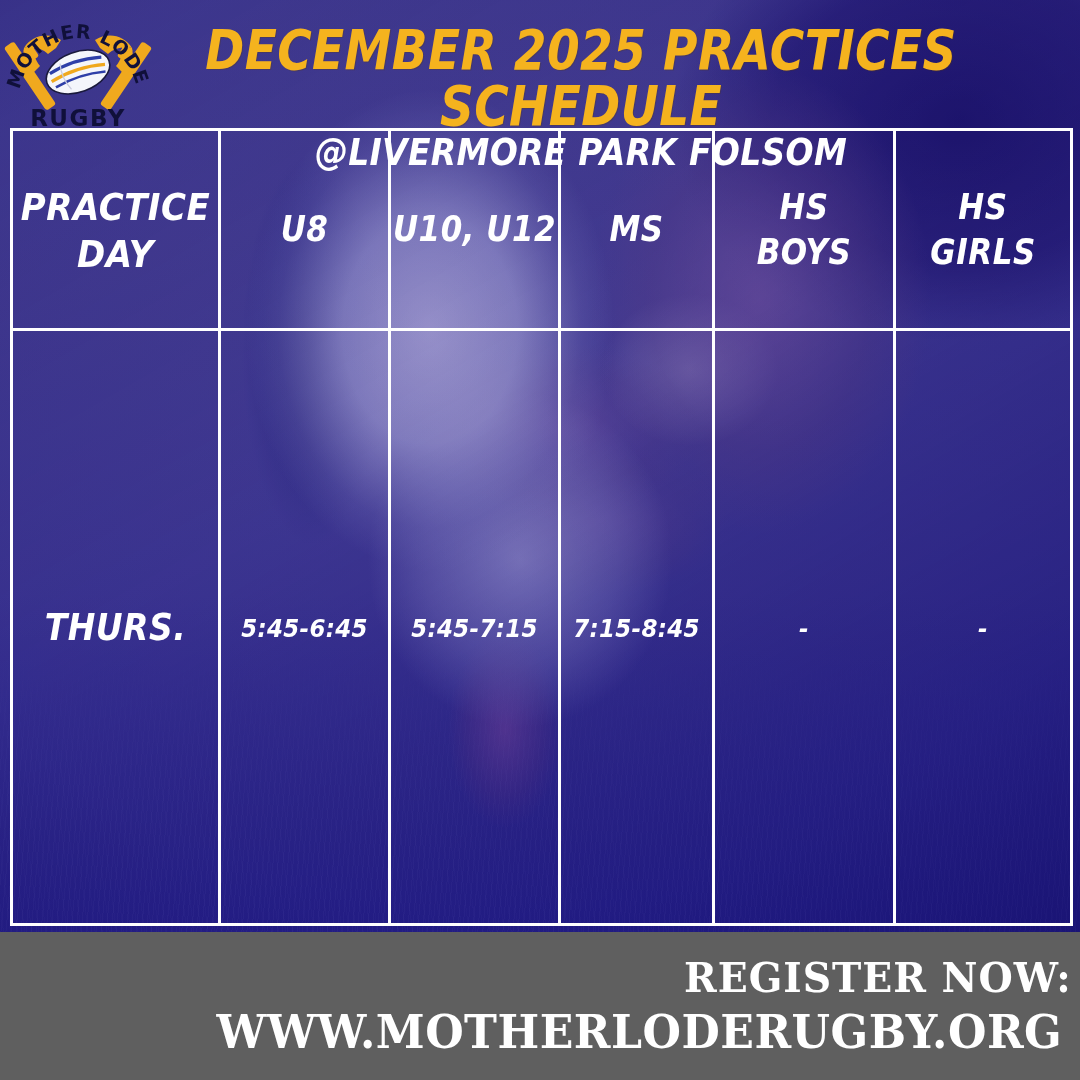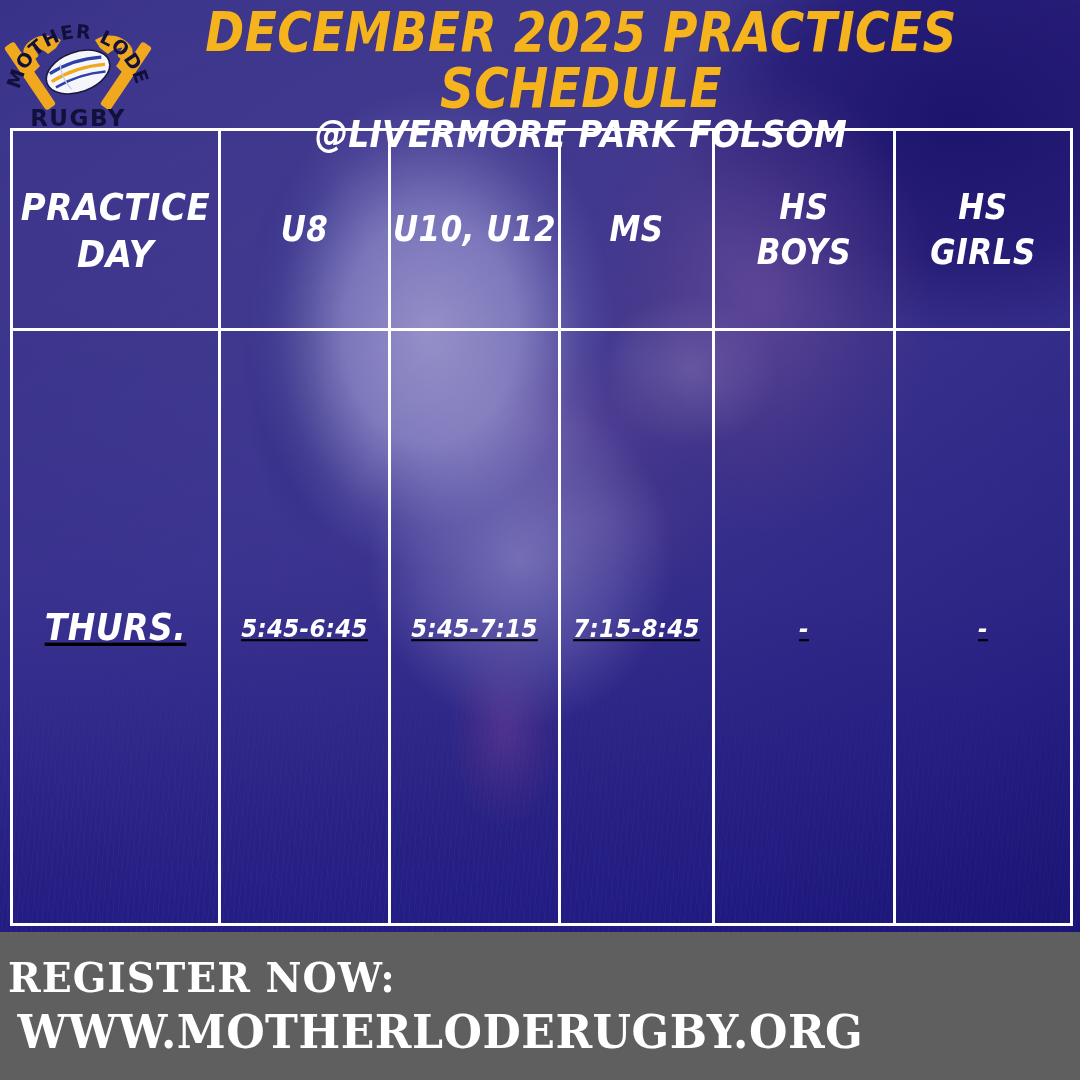--- a/index.html
+++ b/index.html
@@ -90,21 +90,21 @@
     height: 128px;
     flex: none;
     position: relative;
     margin-left: 4px;
     margin-top: 2px;
   }
   .logo svg { display: block; }
 
   .header-text {
     flex: 1;
-    padding-top: 4px;
+    padding-top: 22px;
     text-align: center;
     padding-right: 70px;
   }
 
   .title {
     font-family: "DejaVu Sans", sans-serif;
     font-weight: 700;
     font-style: italic;
     font-size: 47px;
     letter-spacing: 0.4px;
@@ -160,21 +160,21 @@
   col.c-u8     { width: 170px; }
   col.c-u1012  { width: 170px; }
   col.c-ms     { width: 154px; }
   col.c-hsb    { width: 181px; }
   col.c-hsg    { width: 177px; }
 
   tr.row-head  { height: 200px; }
   tr.row-mon   { height: 160px; }
   tr.row-tues  { height: 160px; }
   tr.row-wed   { height: 140px; }
-  tr.row-thurs { height: 138px; text-decoration: underline; }
+  tr.row-thurs { height: 138px; }
 
   .hdr-day {
     font-size: 34px;
     line-height: 1.25;
     transform: scaleY(1.12);
     letter-spacing: 0.5px;
   }
   .hdr-cell {
     font-size: 31px;
     line-height: 1.28;
@@ -197,21 +197,21 @@
   .footer {
     position: absolute;
     left: 0;
     top: 932px;
     width: 1080px;
     height: 148px;
     background: #5f5f5f;
     z-index: 6;
     display: flex;
     flex-direction: column;
-    align-items: flex-start;
+    align-items: flex-end;
     justify-content: center;
   }
   .footer-line1 {
     font-family: "DejaVu Serif", serif;
     font-weight: 700;
     font-size: 41px;
     color: #ffffff;
     letter-spacing: 1px;
     line-height: 1;
     margin: 0 0 10px 0;

